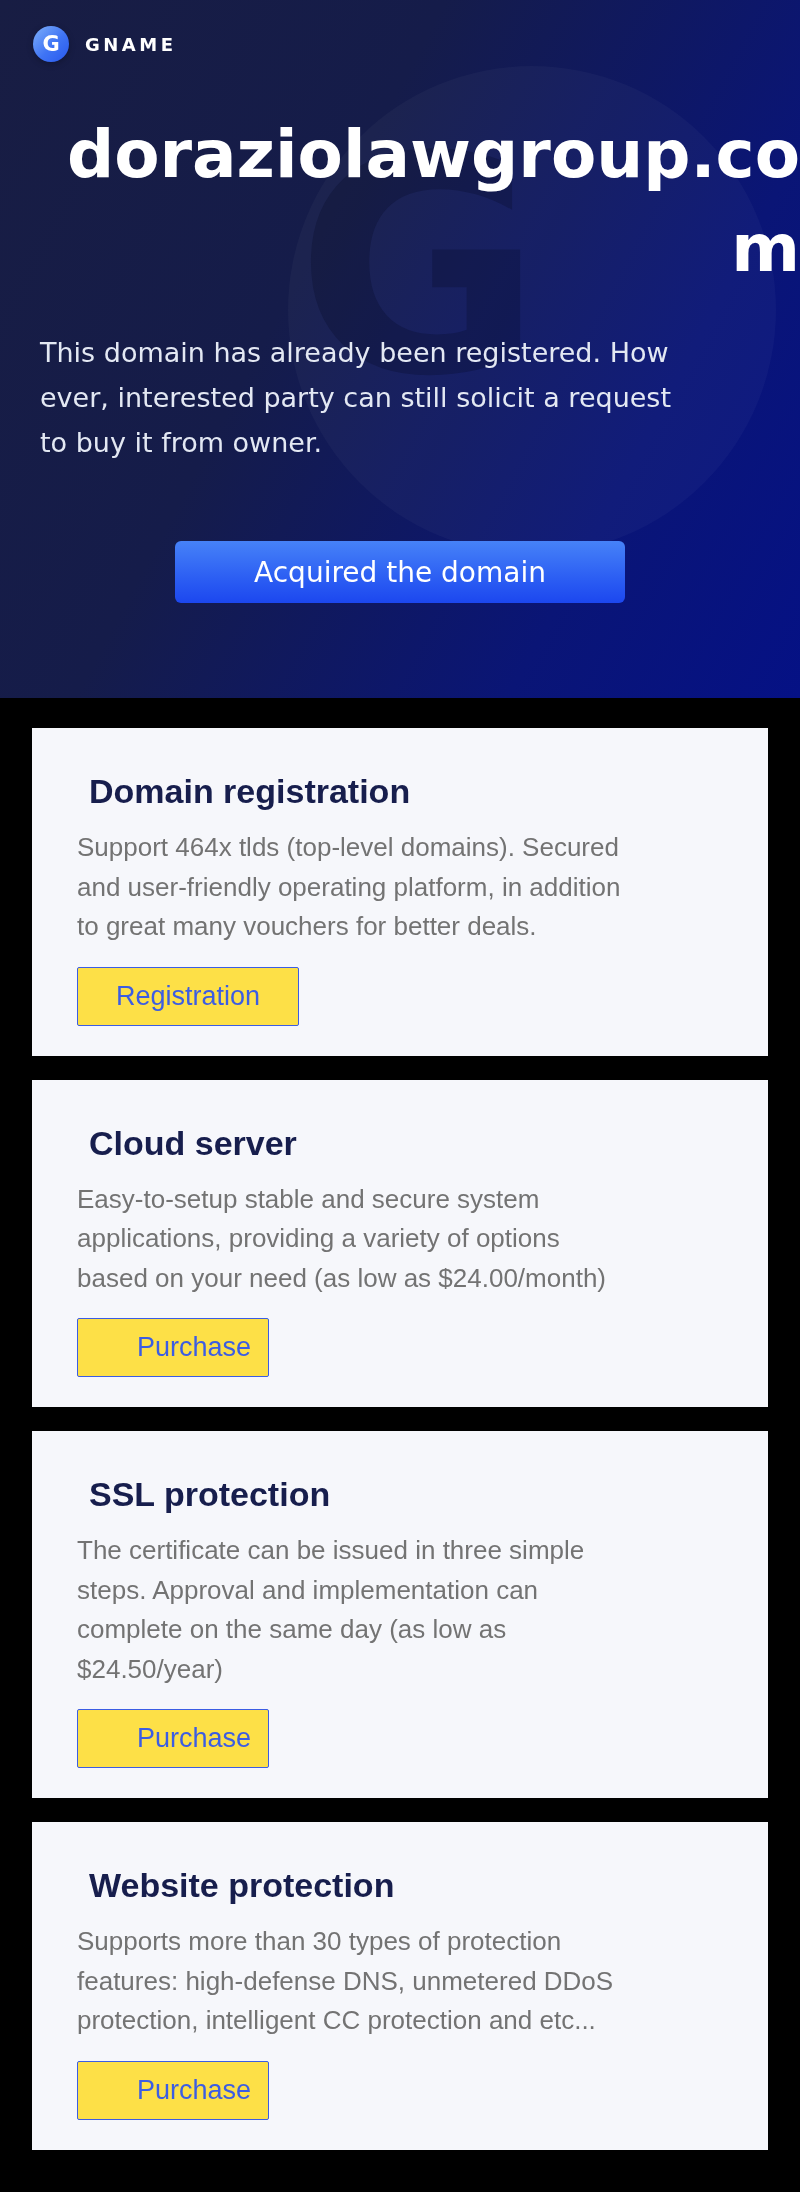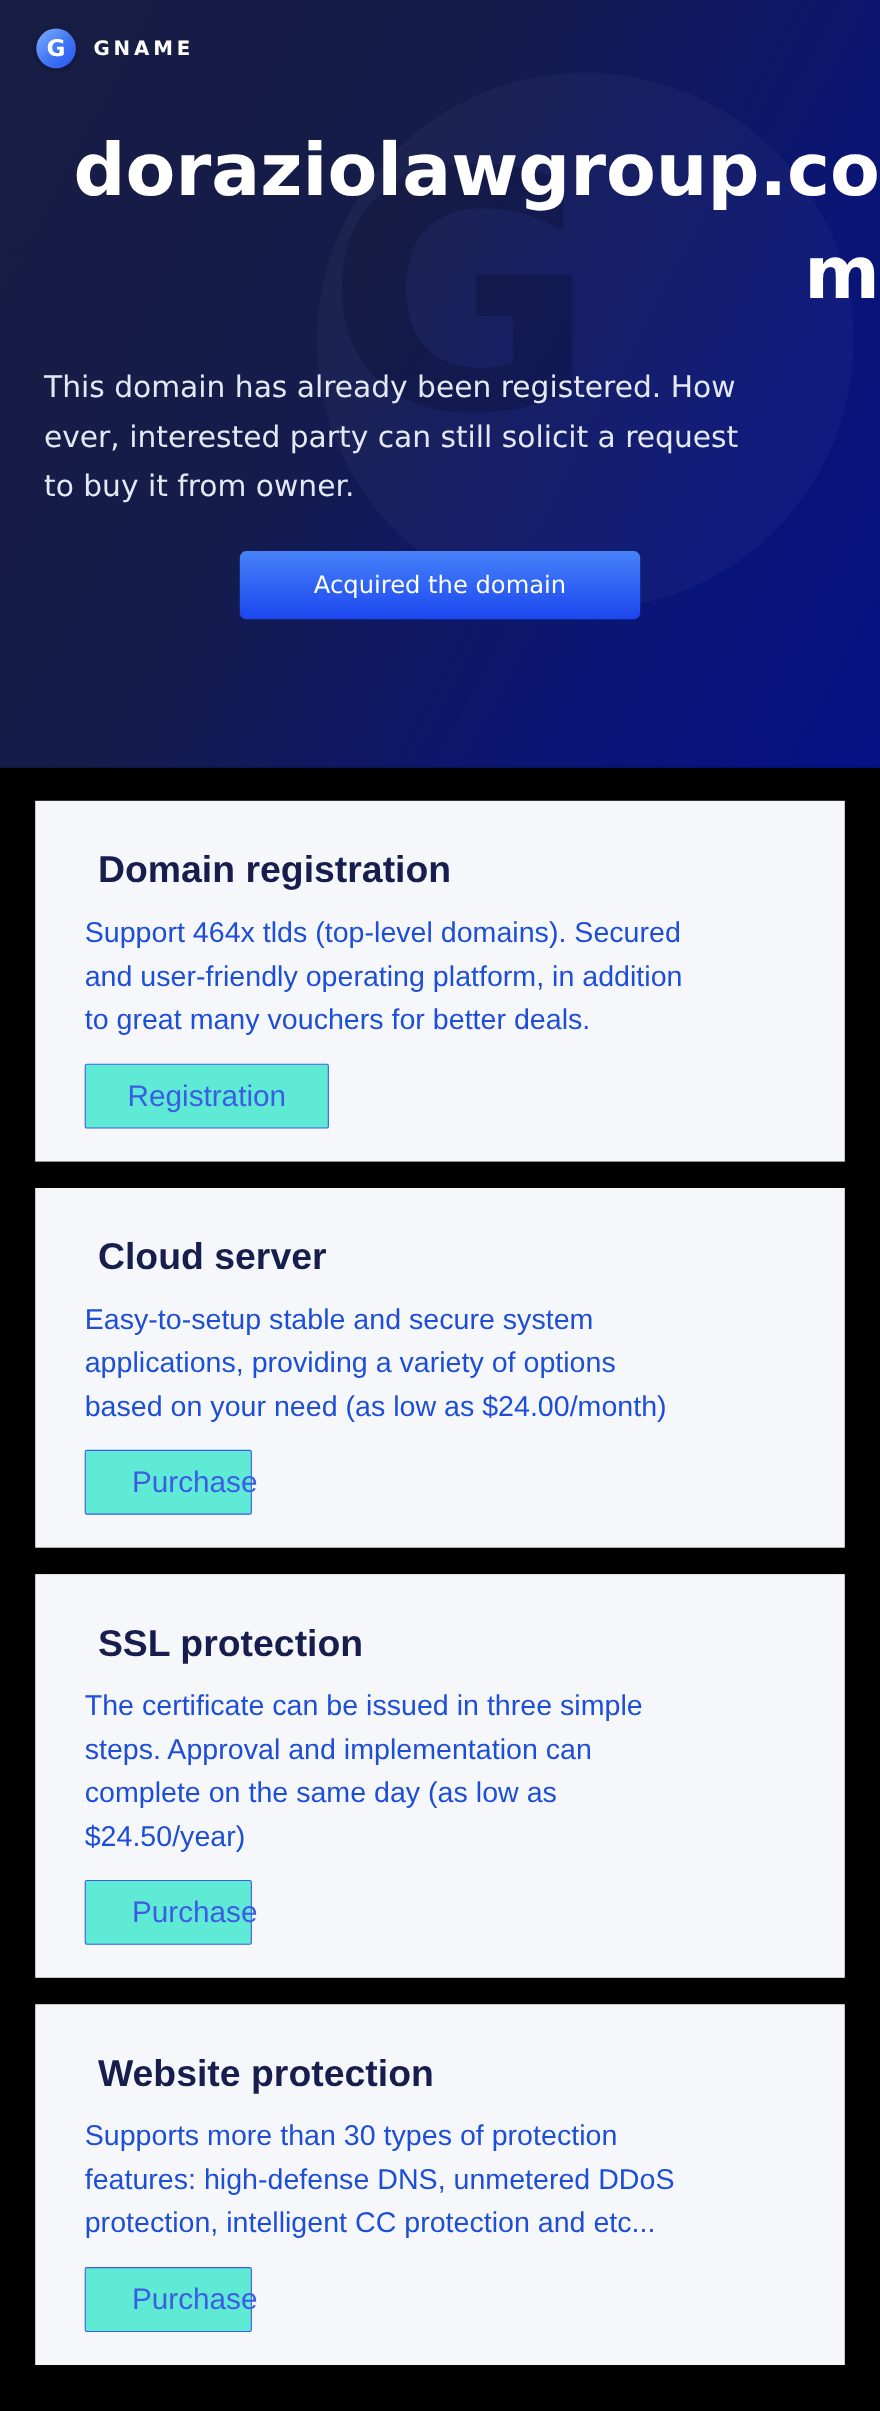--- a/index.html
+++ b/index.html
@@ -50,61 +50,61 @@
     white-space:pre-line;
   }
   .hero-desc {
     position:relative; margin:34px 40px 0;
     color:#e3e8f3;
     font-size:27px; line-height:45px;
     white-space:pre-line;
   }
   .hero-cta {
     position:relative; display:block;
-    margin:36px auto 0;
-    width:364px; height:62px;
+    margin:76px auto 0;
+    width:450px; height:62px;
     border:none; border-radius:6px;
     background:linear-gradient(180deg,#4682f8 0%, #2c5ef3 60%, #1c47ef 100%);
-    color:#ffffff; font-size:22px;
+    color:#ffffff; font-size:28px;
     font-family:"DejaVu Sans", sans-serif;
     cursor:pointer;
   }
 
   
   .cards { padding:30px 32px 0; }
   .card {
     background:#f6f7fb;
     padding:34px 45px 30px;
     margin-bottom:24px;
   }
   .card h2 {
     margin:12px;
     font-size:34px; line-height:34px;
     color:#171e4d; font-weight:bold;
     font-family:"Liberation Sans", sans-serif;
   }
   .card p {
     margin:20px 0 0;
     font-size:26px; line-height:39.5px;
-    color:#1d4ed8;
+    color:#737373;
     font-family:"Liberation Sans", sans-serif;
     white-space:pre-line;
   }
   .card button {
     display:block; margin-top:20px;
     height:59px; padding:0;
-    background:#5eead4;
+    background:#fde047;
     border:1px solid #3c5de3; border-radius:2px;
     color:#3c5de3; font-size:27px;
     font-family:"Liberation Sans", sans-serif;
     cursor:pointer;
     text-align:center;
   }
   .card button.wide   { width:222px; }
-  .card button.normal { width:152px;padding-left:42px; }
+  .card button.normal { width:192px;padding-left:42px; }
 </style>
 </head>
 <body>
 
 <div class="hero">
   <div class="wm-circle"></div>
   <div class="wm-g">G</div>
 
   <div class="brand">
     <div class="brand-mark">G</div>

